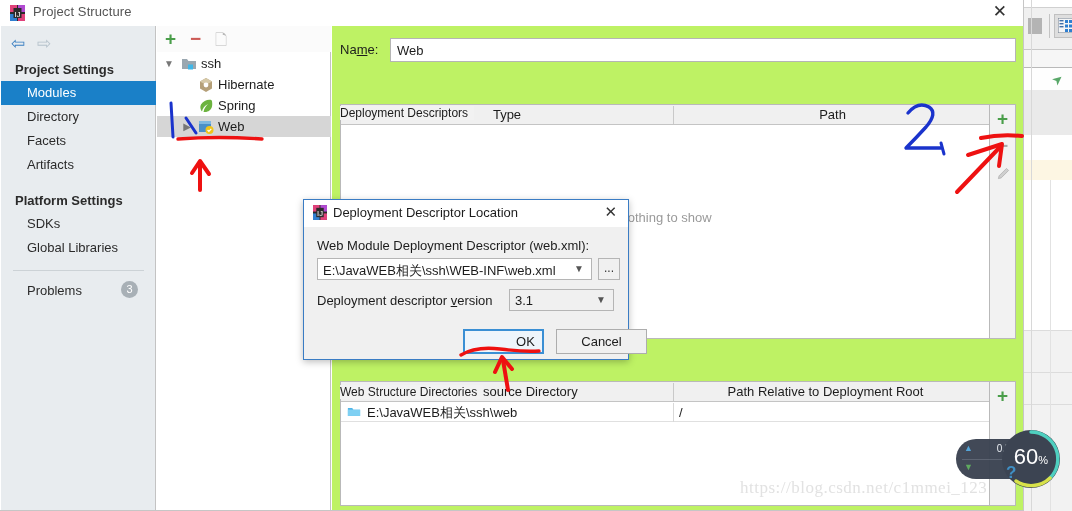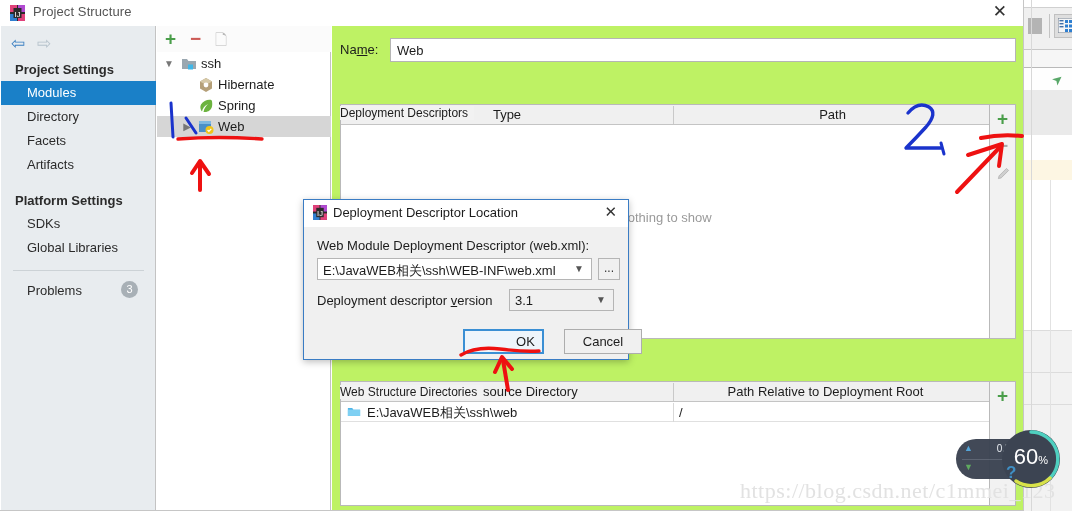--- a/index.html
+++ b/index.html
@@ -111,21 +111,21 @@
   .netw { position:absolute; left:956px; top:439px; width:76px; height:40px; background:#3c4452; border-radius:20px; z-index:50; opacity:.97;}
   .netw .nrow { position:absolute; left:0; width:76px; height:19px; font-size:10px; color:#e9eef3;}
   .netw .narrow { position:absolute; left:8px; top:3px; font-size:9px;}
   .netw .nval { position:absolute; right:7px; top:3px;}
   .netw .nsep { position:absolute; left:6px; top:20px; width:64px; height:1px; background:#58606e;}
   .gauge { position:absolute; left:1000px; top:428px; width:62px; height:62px; z-index:51;}
   .gauge .gtxt { position:absolute; left:0; top:16px; width:62px; text-align:center; color:#ffffff; font-size:22px;}
   .gauge .gpct { font-size:11px;}
   .qmark { position:absolute; left:1006px; top:463px; font-size:17px; color:#3f8fc4; font-weight:bold; z-index:52;}
 
-  .watermark { position:absolute; left:740px; top:478px; font-size:22px; color:#e2e2e2; font-family:"Liberation Serif", serif; letter-spacing:.5px; z-index:45;}
+  .watermark { position:absolute; left:740px; top:478px; font-size:17px; color:#e2e2e2; font-family:"Liberation Serif", serif; letter-spacing:.5px; z-index:45;}
 </style>
 </head>
 <body>
 
 <div id="root">
 
   <div class="bg-ide">
     <div class="bg-strip1"></div>
     <div class="bg-toolbar"></div>
     <div class="bg-sqgray"></div>
@@ -323,21 +323,21 @@
     </div>
     <div class="dlg-browse" style="left:294px; top:58px;">...</div>
 
     <div class="dlg-label" style="left:13px; top:93px;">Deployment descriptor <u>v</u>ersion</div>
     <div class="dlg-combo ro" style="left:205px; top:89px; width:105px; height:22px;">
       <span class="val">3.1</span>
       <span class="chev">▼</span>
     </div>
 
     <button class="dlg-btn primary" style="left:159px; top:129px; width:81px;">OK</button>
-    <button class="dlg-btn" style="left:260px; top:129px; width:78px;">Cancel</button>
+    <button class="dlg-btn" style="left:252px; top:129px; width:91px;">Cancel</button>
   </div>
 
   <svg class="anno">
 
     <path d="M171 103 L173 137" stroke="#1a33cc" stroke-width="3" fill="none" stroke-linecap="round"></path>
     <path d="M186 118 L196 133" stroke="#1a33cc" stroke-width="3" fill="none" stroke-linecap="round"></path>
 
     <path d="M178 139 Q218 136 262 139" stroke="#ee1111" stroke-width="3.4" fill="none" stroke-linecap="round"></path>
 
     <path d="M200 190 L200 163" stroke="#ee1111" stroke-width="4" fill="none" stroke-linecap="round"></path>

